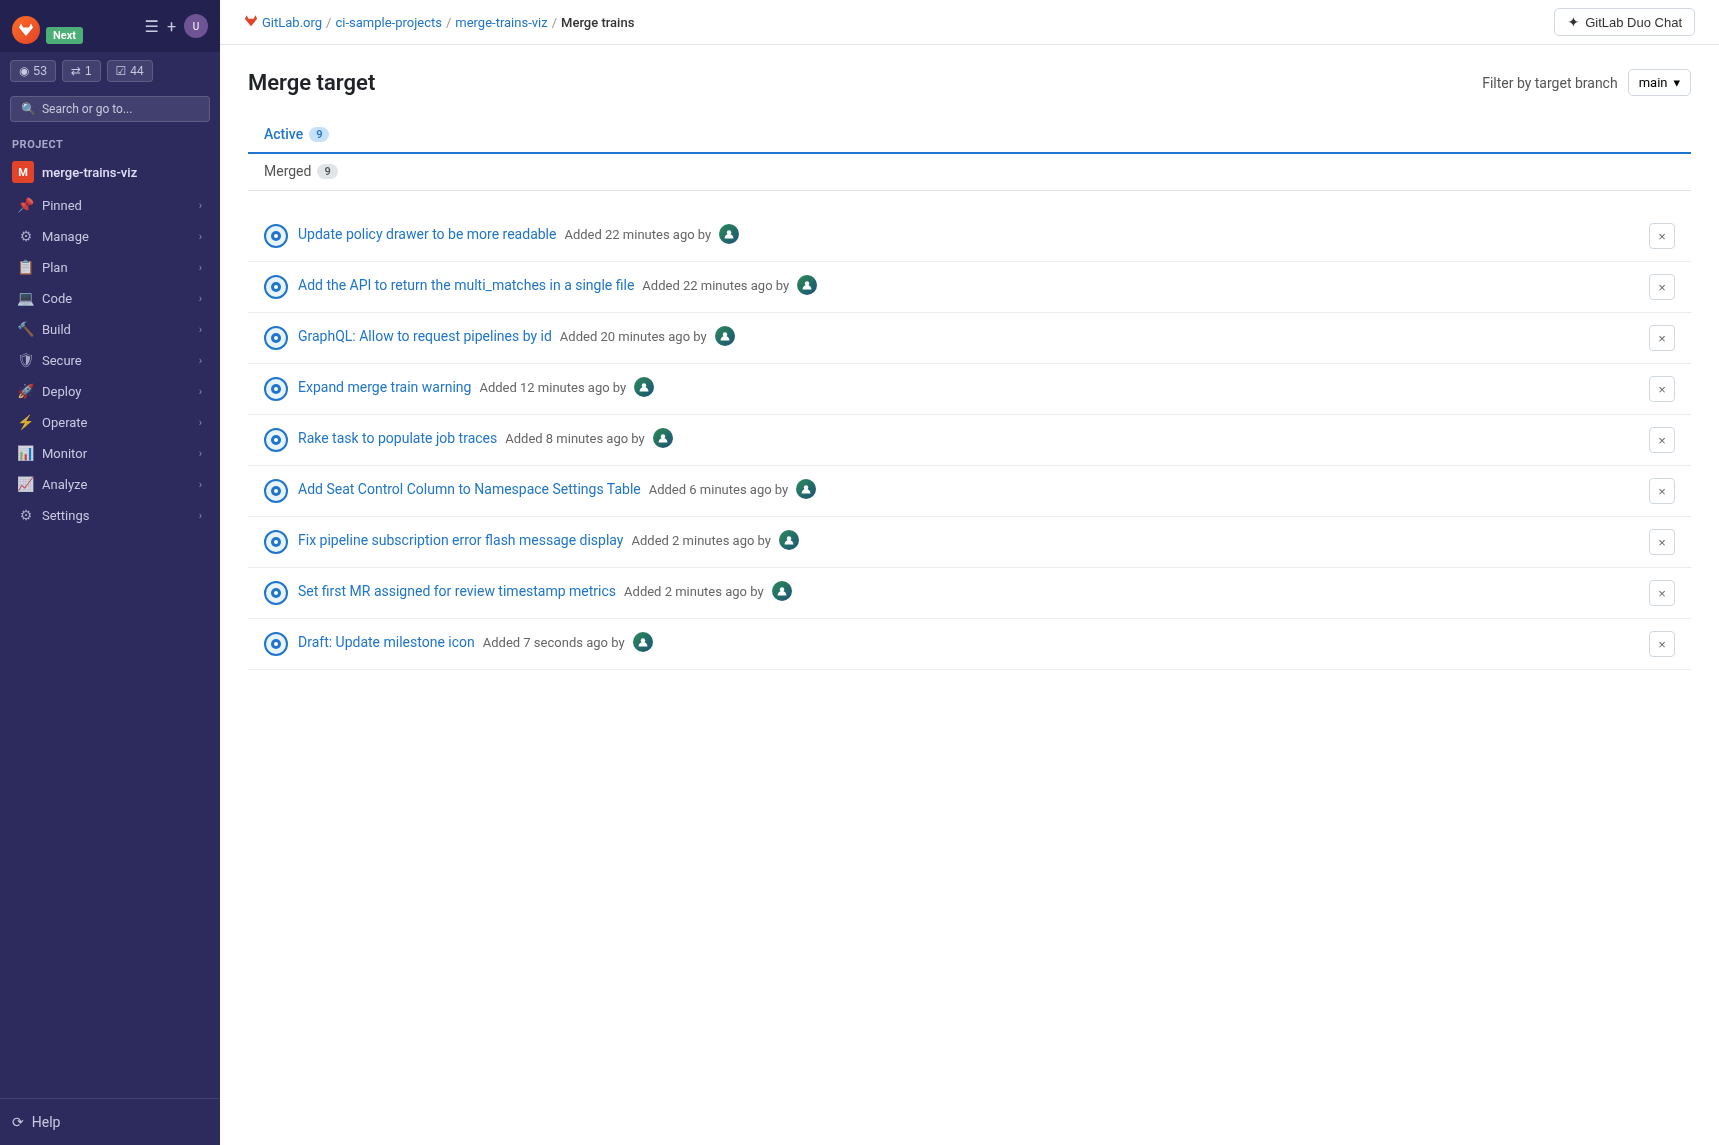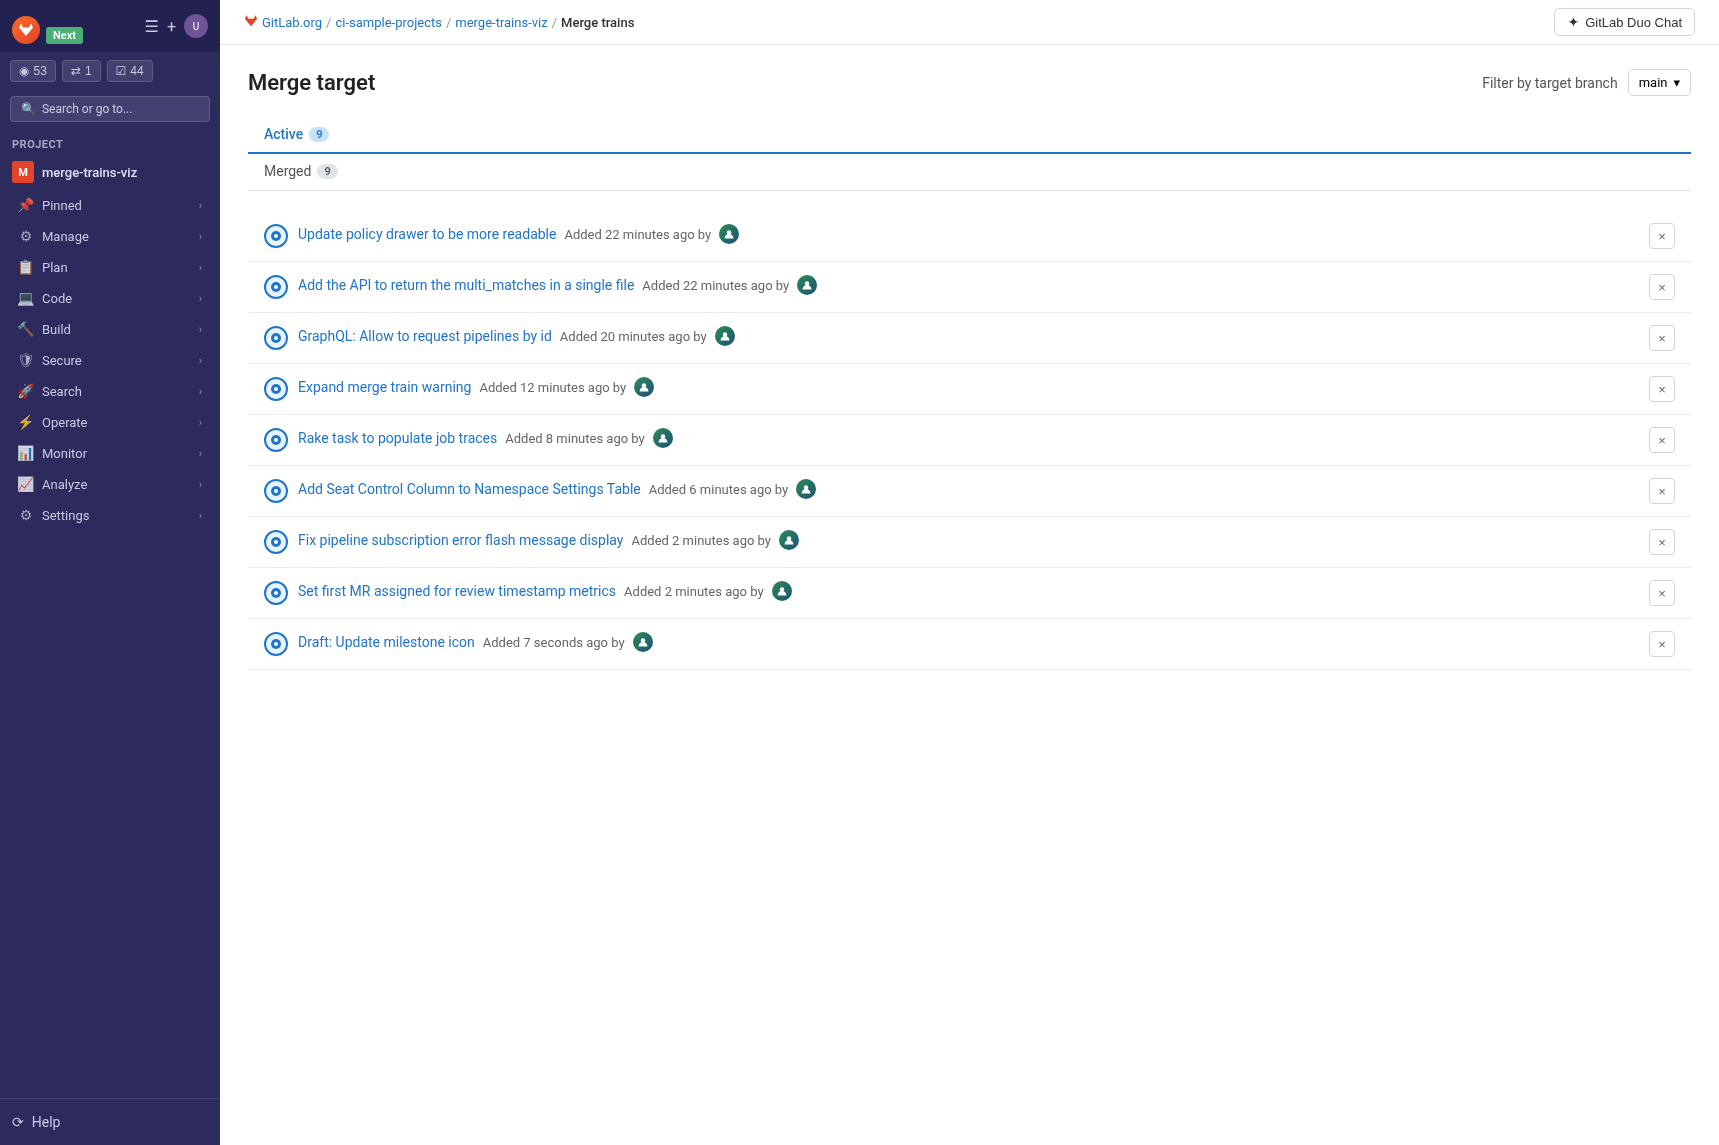--- a/index.html
+++ b/index.html
@@ -163,21 +163,21 @@
       <div class="nav-item">
     <div class="nav-item-left">
       <span class="nav-icon">🛡</span>
       <span class="nav-label">Secure</span>
     </div>
     <span class="nav-chevron">›</span>
   </div>
       <div class="nav-item">
     <div class="nav-item-left">
       <span class="nav-icon">🚀</span>
-      <span class="nav-label">Search</span>
+      <span class="nav-label">Deploy</span>
     </div>
     <span class="nav-chevron">›</span>
   </div>
       <div class="nav-item">
     <div class="nav-item-left">
       <span class="nav-icon">⚡</span>
       <span class="nav-label">Operate</span>
     </div>
     <span class="nav-chevron">›</span>
   </div>

